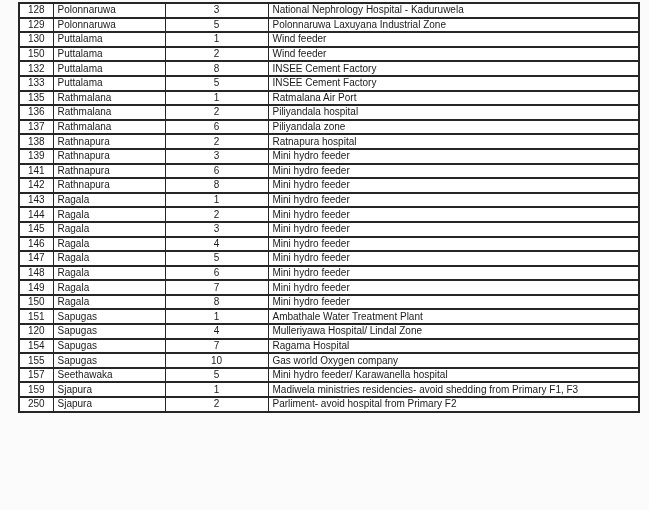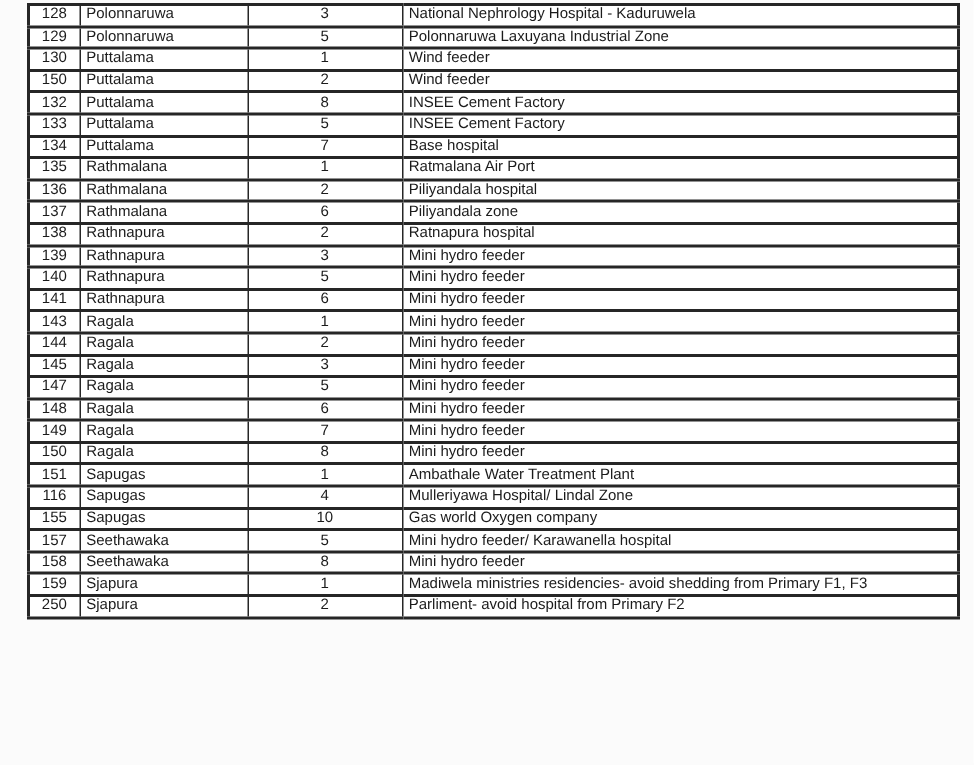--- a/index.html
+++ b/index.html
@@ -84,26 +84,20 @@
         <td>8</td>
         <td>INSEE Cement Factory</td>
       </tr>
       <tr>
         <td>133</td>
         <td>Puttalama</td>
         <td>5</td>
         <td>INSEE Cement Factory</td>
       </tr>
       <tr>
-        <td>134</td>
-        <td>Puttalama</td>
-        <td>7</td>
-        <td>Base hospital</td>
-      </tr>
-      <tr>
         <td>135</td>
         <td>Rathmalana</td>
         <td>1</td>
         <td>Ratmalana Air Port</td>
       </tr>
       <tr>
         <td>136</td>
         <td>Rathmalana</td>
         <td>2</td>
         <td>Piliyandala hospital</td>
@@ -120,50 +114,56 @@
         <td>2</td>
         <td>Ratnapura hospital</td>
       </tr>
       <tr>
         <td>139</td>
         <td>Rathnapura</td>
         <td>3</td>
         <td>Mini hydro feeder</td>
       </tr>
       <tr>
-        <td>140</td>
-        <td>Rathnapura</td>
-        <td>5</td>
-        <td>Mini hydro feeder</td>
-      </tr>
-      <tr>
         <td>141</td>
         <td>Rathnapura</td>
         <td>6</td>
         <td>Mini hydro feeder</td>
       </tr>
       <tr>
+        <td>142</td>
+        <td>Rathnapura</td>
+        <td>8</td>
+        <td>Mini hydro feeder</td>
+      </tr>
+      <tr>
         <td>143</td>
         <td>Ragala</td>
         <td>1</td>
         <td>Mini hydro feeder</td>
       </tr>
       <tr>
         <td>144</td>
         <td>Ragala</td>
         <td>2</td>
         <td>Mini hydro feeder</td>
       </tr>
       <tr>
         <td>145</td>
         <td>Ragala</td>
         <td>3</td>
         <td>Mini hydro feeder</td>
       </tr>
       <tr>
+        <td>146</td>
+        <td>Ragala</td>
+        <td>4</td>
+        <td>Mini hydro feeder</td>
+      </tr>
+      <tr>
         <td>147</td>
         <td>Ragala</td>
         <td>5</td>
         <td>Mini hydro feeder</td>
       </tr>
       <tr>
         <td>148</td>
         <td>Ragala</td>
         <td>6</td>
         <td>Mini hydro feeder</td>
@@ -180,42 +180,42 @@
         <td>8</td>
         <td>Mini hydro feeder</td>
       </tr>
       <tr>
         <td>151</td>
         <td>Sapugas</td>
         <td>1</td>
         <td>Ambathale Water Treatment Plant</td>
       </tr>
       <tr>
-        <td>116</td>
+        <td>120</td>
         <td>Sapugas</td>
         <td>4</td>
         <td>Mulleriyawa Hospital/ Lindal Zone</td>
       </tr>
       <tr>
+        <td>154</td>
+        <td>Sapugas</td>
+        <td>7</td>
+        <td>Ragama Hospital</td>
+      </tr>
+      <tr>
         <td>155</td>
         <td>Sapugas</td>
         <td>10</td>
         <td>Gas world Oxygen company</td>
       </tr>
       <tr>
         <td>157</td>
         <td>Seethawaka</td>
         <td>5</td>
         <td>Mini hydro feeder/ Karawanella hospital</td>
-      </tr>
-      <tr>
-        <td>158</td>
-        <td>Seethawaka</td>
-        <td>8</td>
-        <td>Mini hydro feeder</td>
       </tr>
       <tr>
         <td>159</td>
         <td>Sjapura</td>
         <td>1</td>
         <td>Madiwela ministries residencies-  avoid shedding from Primary F1, F3</td>
       </tr>
       <tr>
         <td>250</td>
         <td>Sjapura</td>

